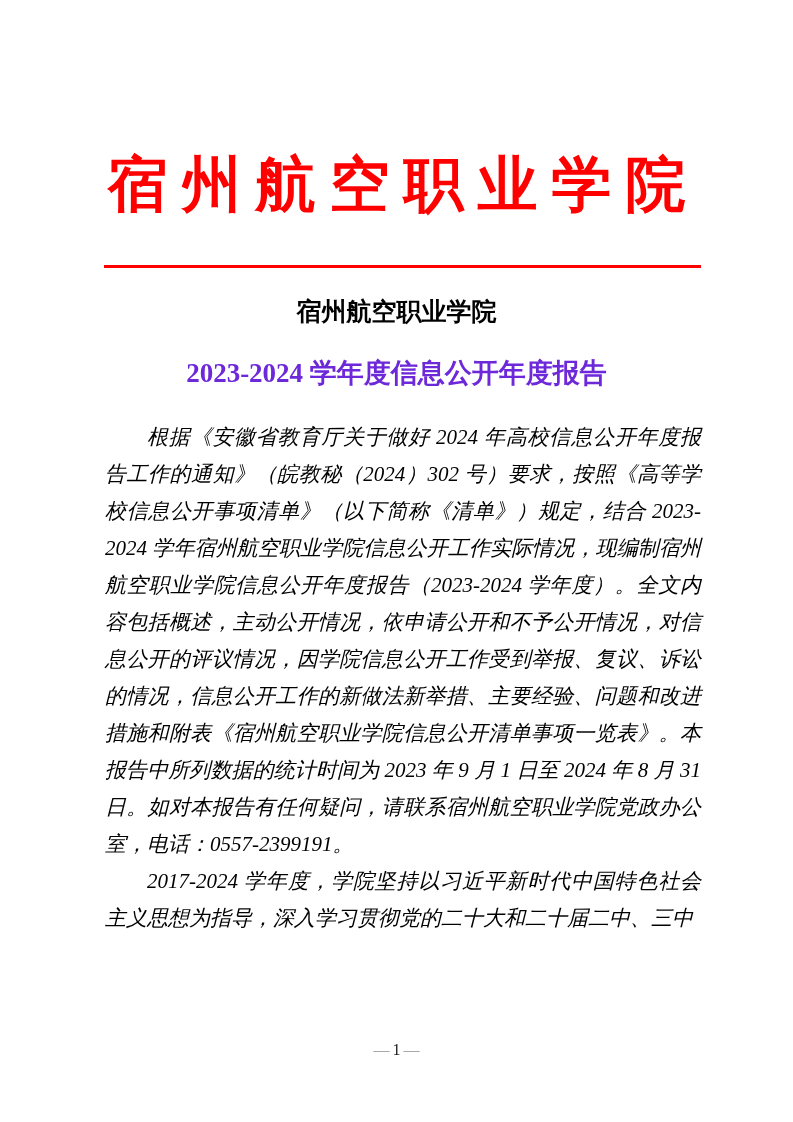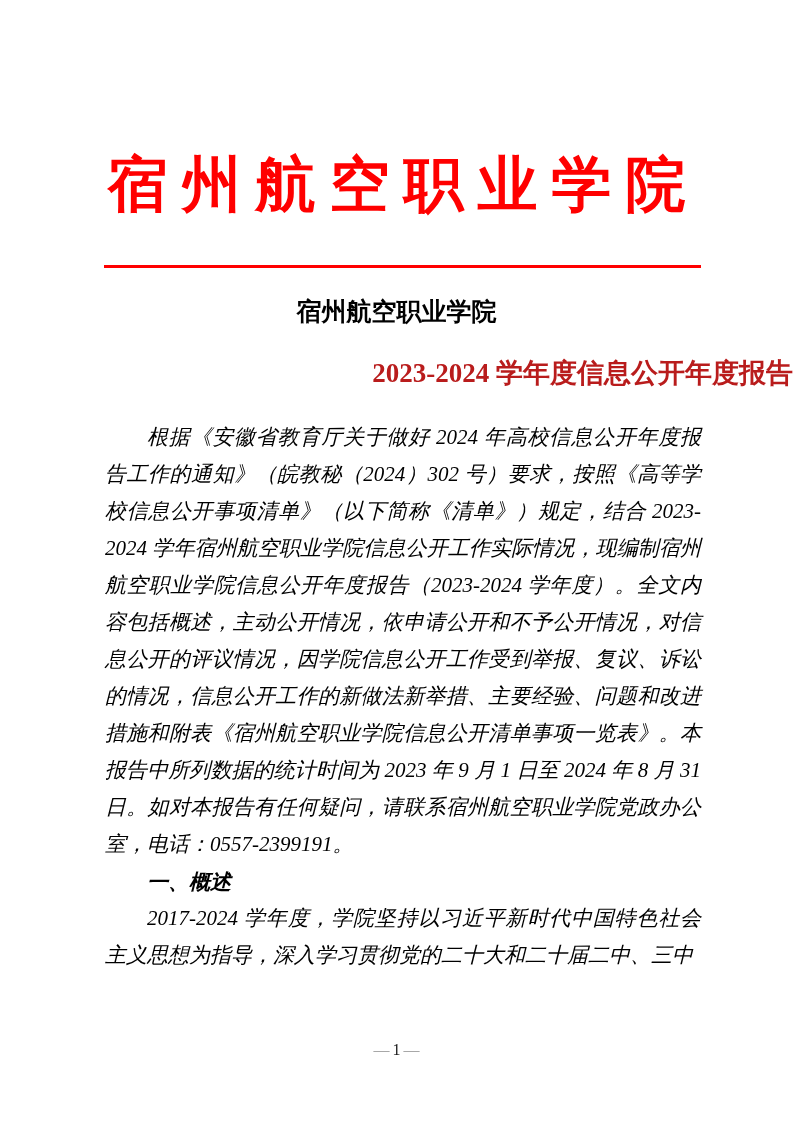--- a/index.html
+++ b/index.html
@@ -49,25 +49,25 @@
     font-size: 25px;
     line-height: 32px;
     font-weight: bold;
     color: #000000;
   }
   .doc-title {
     position: absolute;
     top: 356px;
     left: 0;
     width: 100%;
-    text-align: right;
+    text-align: center;
     font-size: 27px;
     line-height: 34px;
     font-weight: bold;
-    color: #b91c1c;
+    color: #6d28d9;
   }
   .body-block {
     position: absolute;
     top: 419px;
     left: 105px;
     width: 596px;
     font-size: 21px;
     line-height: 37px;
     text-align: justify;
     font-style: italic;
@@ -107,21 +107,20 @@
   <div class="letterhead">宿州航空职业学院</div>
 
   <div class="red-rule"></div>
 
   <div class="org-line">宿州航空职业学院</div>
 
   <div class="doc-title">2023-2024 学年度信息公开年度报告</div>
 
   <div class="body-block">
     <p>根据《安徽省教育厅关于做好 2024 年高校信息公开年度报告工作的通知》（皖教秘（2024）302 号）要求，按照《高等学校信息公开事项清单》（以下简称《清单》）规定，结合 2023-2024 学年宿州航空职业学院信息公开工作实际情况，现编制宿州航空职业学院信息公开年度报告（2023-2024 学年度）。全文内容包括概述，主动公开情况，依申请公开和不予公开情况，对信息公开的评议情况，因学院信息公开工作受到举报、复议、诉讼的情况，信息公开工作的新做法新举措、主要经验、问题和改进措施和附表《宿州航空职业学院信息公开清单事项一览表》。本报告中所列数据的统计时间为 2023 年 9 月 1 日至 2024 年 8 月 31 日。如对本报告有任何疑问，请联系宿州航空职业学院党政办公室，电话：0557-2399191。</p>
-    <p class="section-heading">一、概述</p>
     <p>2017-2024 学年度，学院坚持以习近平新时代中国特色社会主义思想为指导，深入学习贯彻党的二十大和二十届二中、三中</p>
   </div>
 
   <div class="footer">
     <span class="dash">—</span><span class="num">1</span><span class="dash">—</span>
   </div>
 
 </div>
 
 </body></html>

